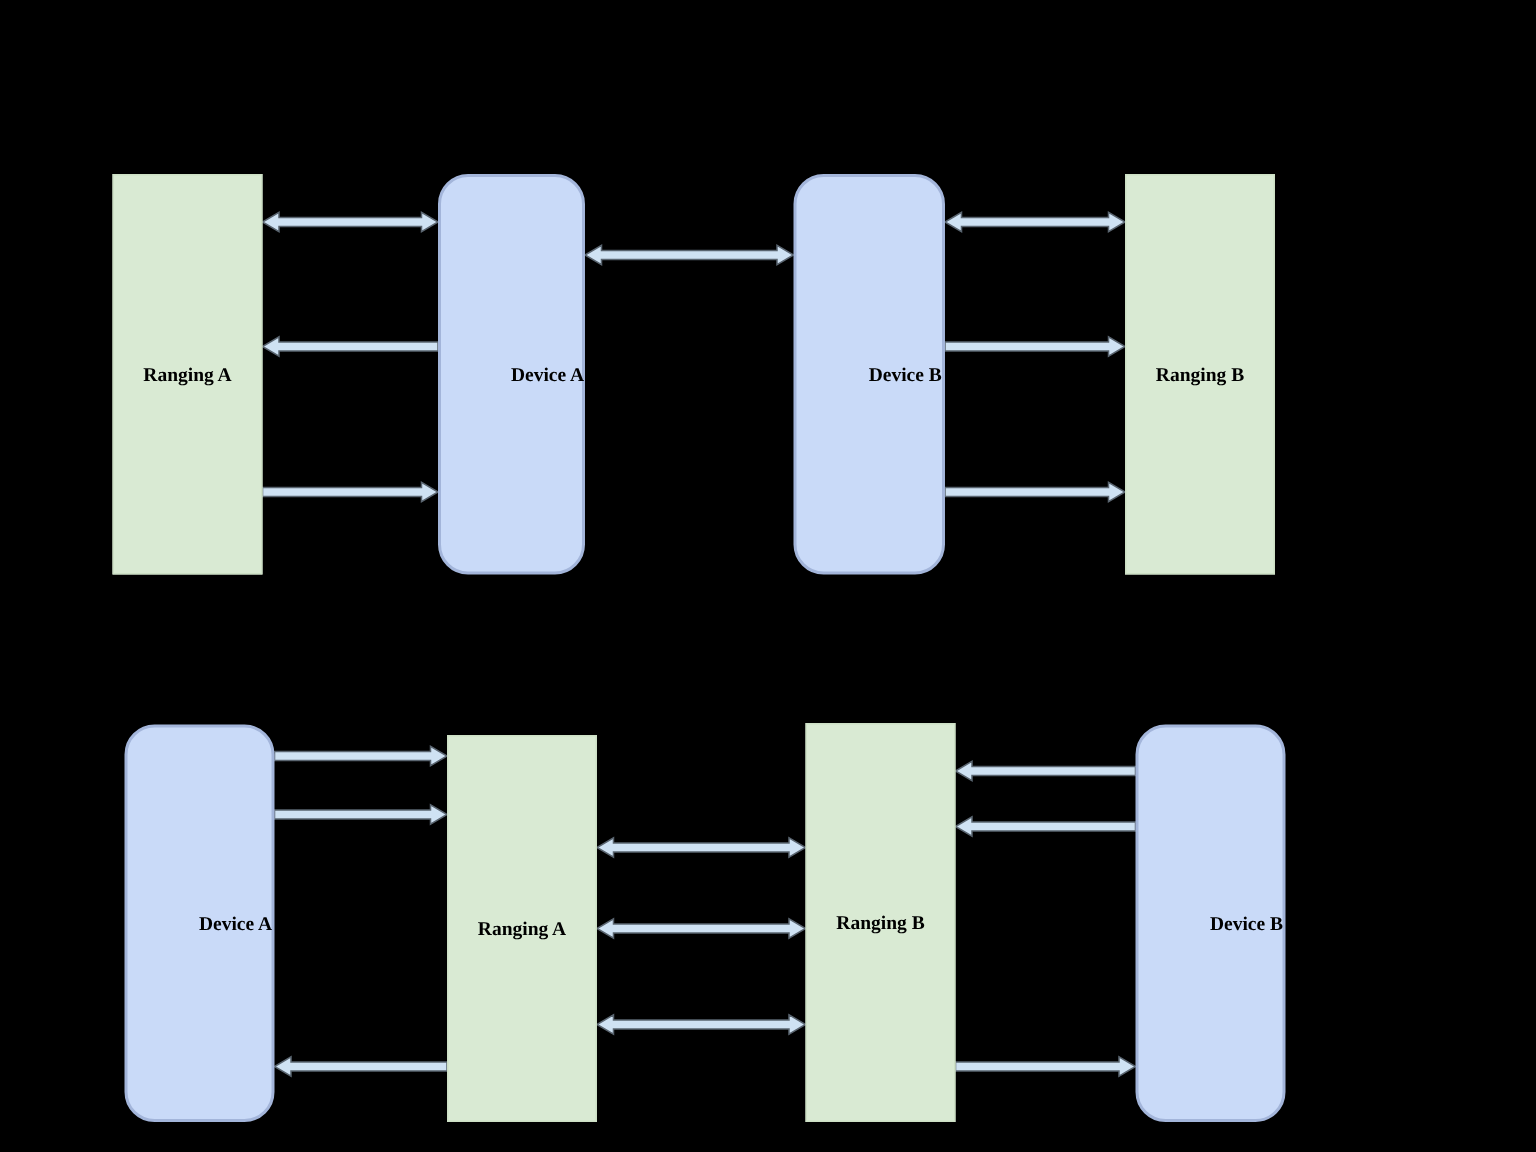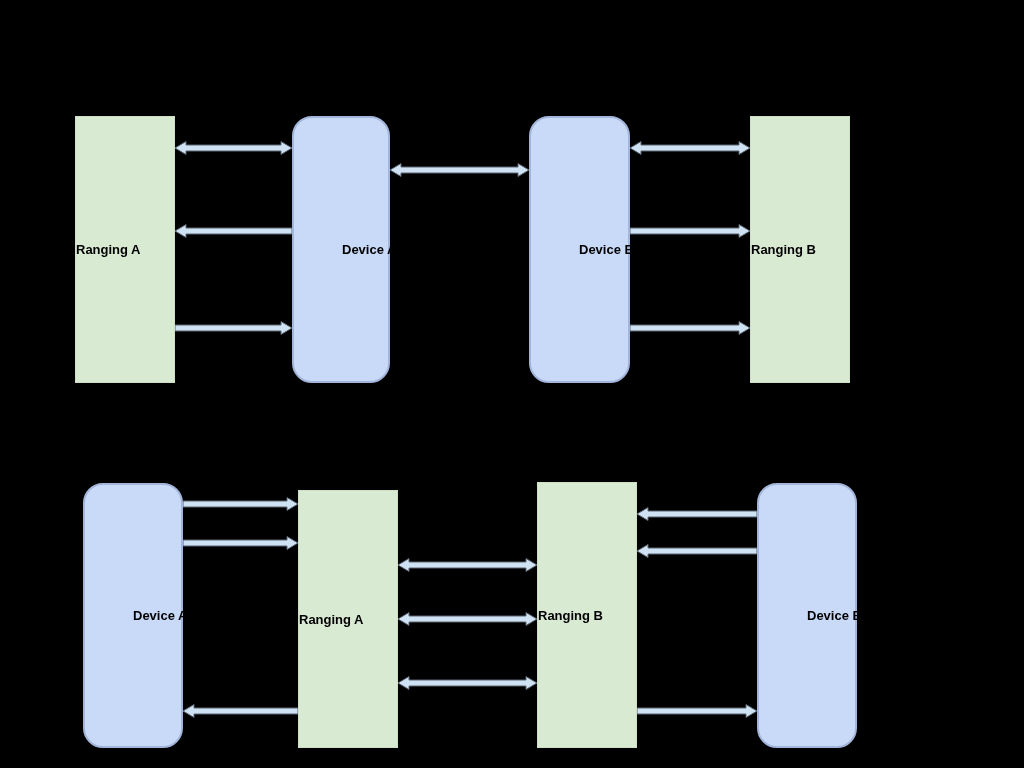--- a/index.html
+++ b/index.html
@@ -17,20 +17,22 @@
   #arrow-layer {
     position: absolute;
     left: 0;
     top: 0;
   }
   .node {
     position: absolute;
     box-sizing: border-box;
     display: flex;
     align-items: center;
+    justify-content: center;
+    font-family: Liberation Serif, serif;
   }
   .node.device {
     border-radius: 20px;
     border: 2px solid transparent;
     padding-left: 48px;
   }
   .node.ranging {
     border: 1px solid transparent;
   }
   .node-label {

